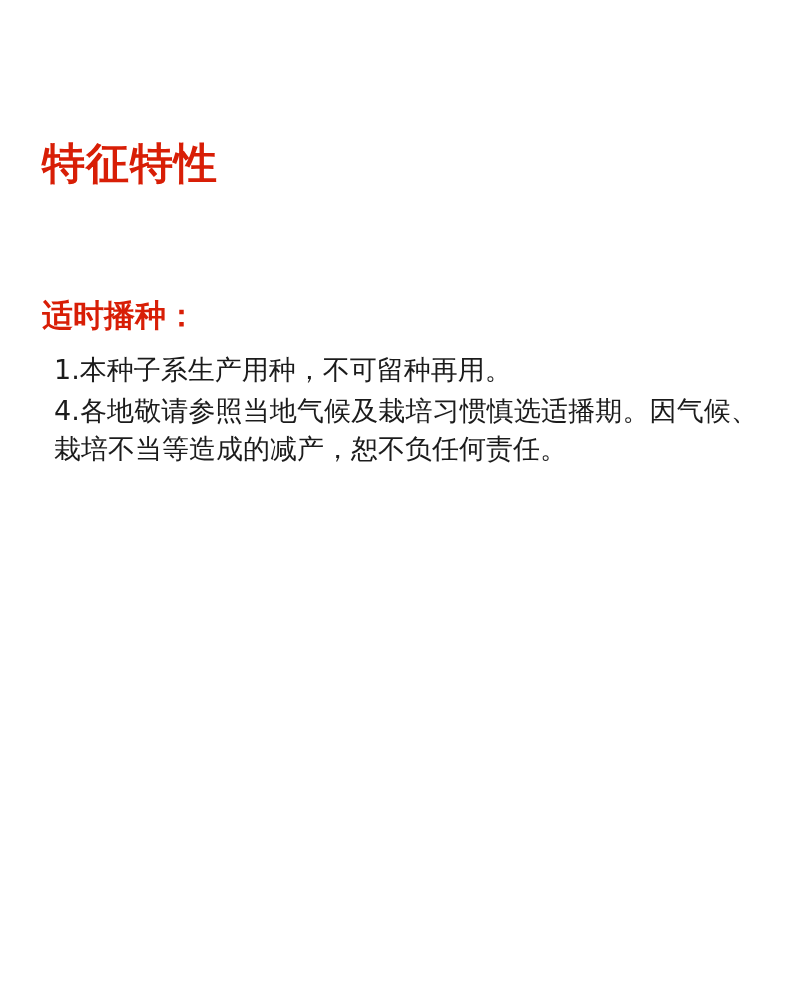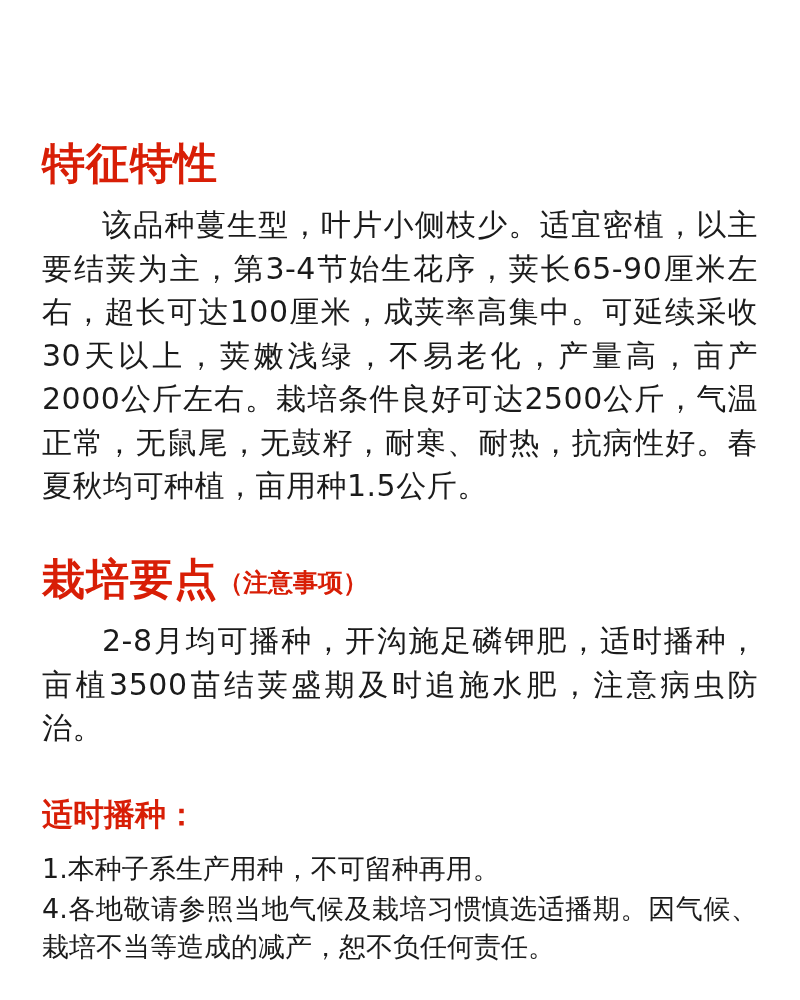--- a/index.html
+++ b/index.html
@@ -58,38 +58,33 @@
     font-size: 31px;
     font-family: "DejaVu Serif", "Liberation Serif", serif;
     margin: 0 0 14px 0;
   }
   .note-list {
     font-size: 27px;
     line-height: 1.42;
     color: #1b1b1b;
     text-align: justify;
   }
-  .note-item { margin: 0 0 2px 0; }
+  .note-item { margin: 0 0 2px 12px; }
 </style>
 </head>
 <body>
 
 <div class="page">
 
   <div class="section">
     <h1 class="heading">特征特性</h1>
-    <p class="body-text indent">该品种蔓生型，叶片小侧枝少。适宜密植，以主要结荚为主，第3-4节始生花序，荚长65-90厘米左右，超长可达100厘米，成荚率高集中。可延续采收30天以上，荚嫩浅绿，不易老化，产量高，亩产2000公斤左右。栽培条件良好可达2500公斤，气温正常，无鼠尾，无鼓籽，耐寒、耐热，抗病性好。春夏秋均可种植，亩用种1.5公斤。</p>
   </div>
 
   <div class="gap-1"></div>
 
-  <div class="section">
-    <h1 class="heading"><span>栽培要点</span><span class="sub">（注意事项）</span></h1>
-    <p class="body-text indent">2-8月均可播种，开沟施足磷钾肥，适时播种，亩植3500苗结荚盛期及时追施水肥，注意病虫防治。</p>
-  </div>
 
   <div class="gap-2"></div>
 
   <div class="section">
     <h2 class="note-heading">适时播种：</h2>
     <div class="note-list">
       <p class="note-item">1.本种子系生产用种，不可留种再用。</p>
       <p class="note-item">4.各地敬请参照当地气候及栽培习惯慎选适播期。因气候、栽培不当等造成的减产，恕不负任何责任。</p>
     </div>
   </div>

